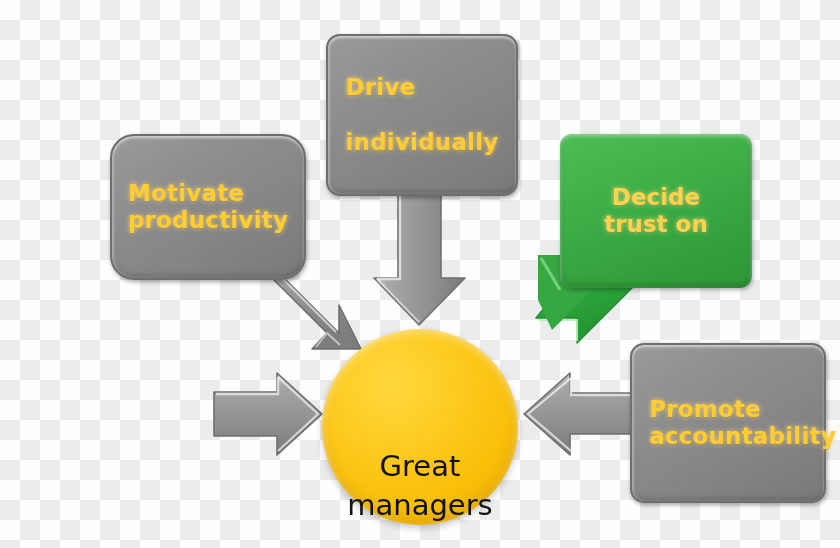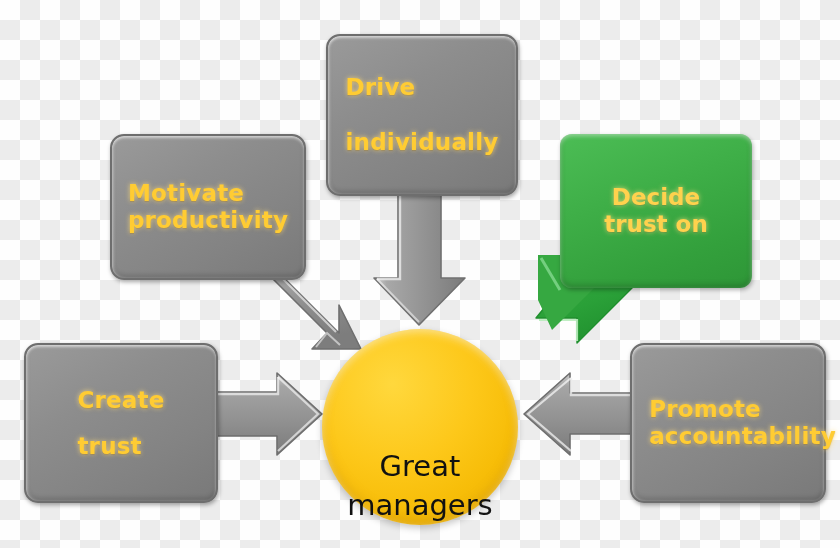--- a/index.html
+++ b/index.html
@@ -43,21 +43,21 @@
   }
   .node .label{
     font-weight:bold;
     color:#ffcc33;
     line-height:1.18;
     letter-spacing:.2px;
     text-shadow:0 0 5px rgba(255,220,120,.85), 0 1px 1px rgba(120,80,0,.35);
     padding:0 8px;
   }
 
-  #node-motivate{left:110px;top:134px;width:196px;height:146px;}
+  #node-motivate{left:110px;top:134px;width:196px;height:146px;border-radius:24px;}
   #node-motivate .label{font-size:23px;}
 
   #node-drive{left:326px;top:34px;width:192px;height:162px;}
   #node-drive .label{font-size:23px;}
 
   #node-create{left:24px;top:343px;width:194px;height:160px;}
   #node-create .label{font-size:23px;line-height:2.0;}
 
   #node-promote{left:630px;top:343px;width:196px;height:160px;padding-left:29px;}
   #node-promote .label{font-size:23px;}
@@ -189,23 +189,20 @@
   </div>
 
   <div class="node" id="node-drive">
     <div class="label"><span>Drive</span><br><br><span>individually</span></div>
   </div>
 
   <div id="node-decide">
     <div class="label"><span>Decide</span><br><span>trust on</span><br></div>
   </div>
 
-  <div class="node" id="node-create">
-    <div class="label"><span>Create</span><br><span>trust</span></div>
-  </div>
 
   <div class="node" id="node-promote">
     <div class="label"><span>Promote</span><br><span>accountability</span></div>
   </div>
 
   <div id="node-center">
     <div class="label"><span>Great</span><br><span>managers</span></div>
   </div>
 
 </div>

